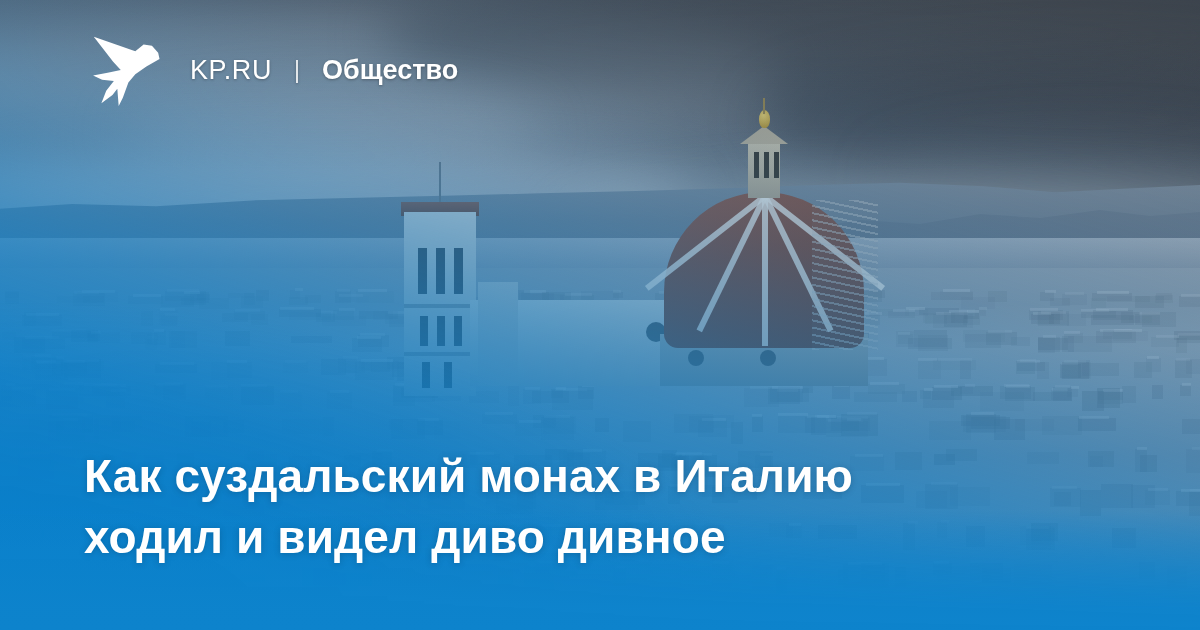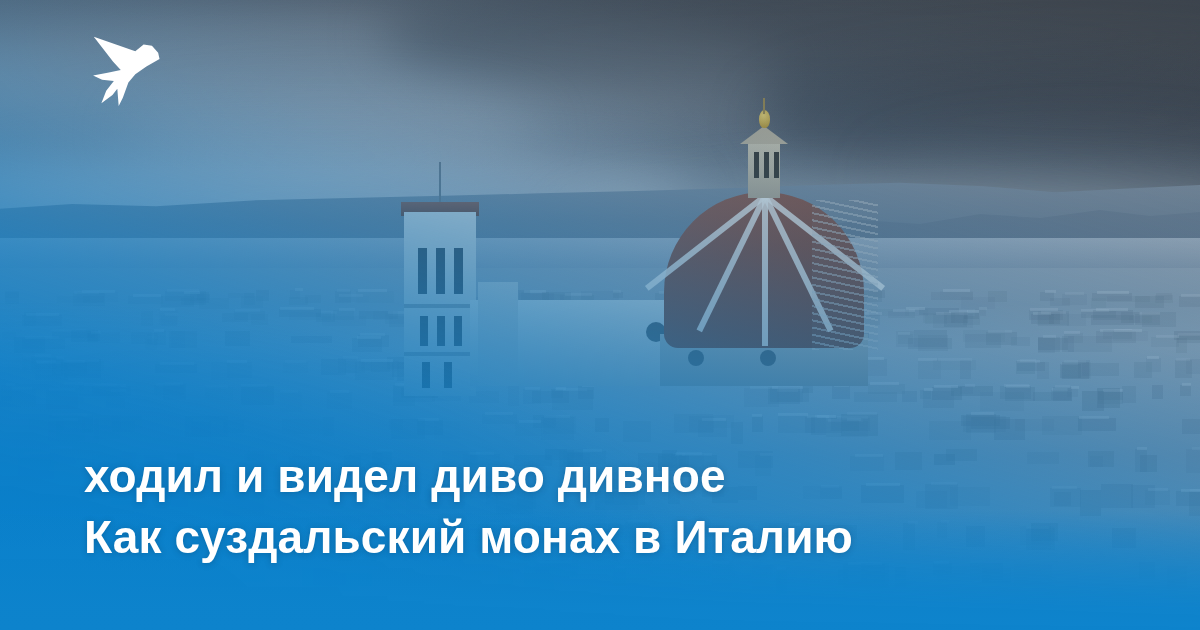--- a/index.html
+++ b/index.html
@@ -1017,20 +1017,25 @@
   </div>
 
   <div class="header">
 
     <svg class="logo-bird" viewBox="0 0 100 104" aria-hidden="true">
       <path fill="#ffffff" d="M2 4 L62 25 L74 15 L86 17 L95 27 L97 36
         L78 47 L62 58 L52 70 L44 92 L38 104 L36 79 L29 88 L13 100
         L20 82 L31 68 L14 66 L1 60 L22 56 L41 52 L30 40 Z"></path>
     </svg>
 
+    <div class="brand-group">
+      <span class="brand-name">KP.RU</span>
+      <span class="brand-sep">|</span>
+      <span class="brand-rubric">Общество</span>
+    </div>
   </div>
 
   <div class="headline">
+    <span class="hl-line">Как суздальский монах в Италию</span>
     <span class="hl-line">ходил и видел диво дивное</span>
-    <span class="hl-line">Как суздальский монах в Италию</span>
   </div>
 
 </div>
 
 </body></html>

